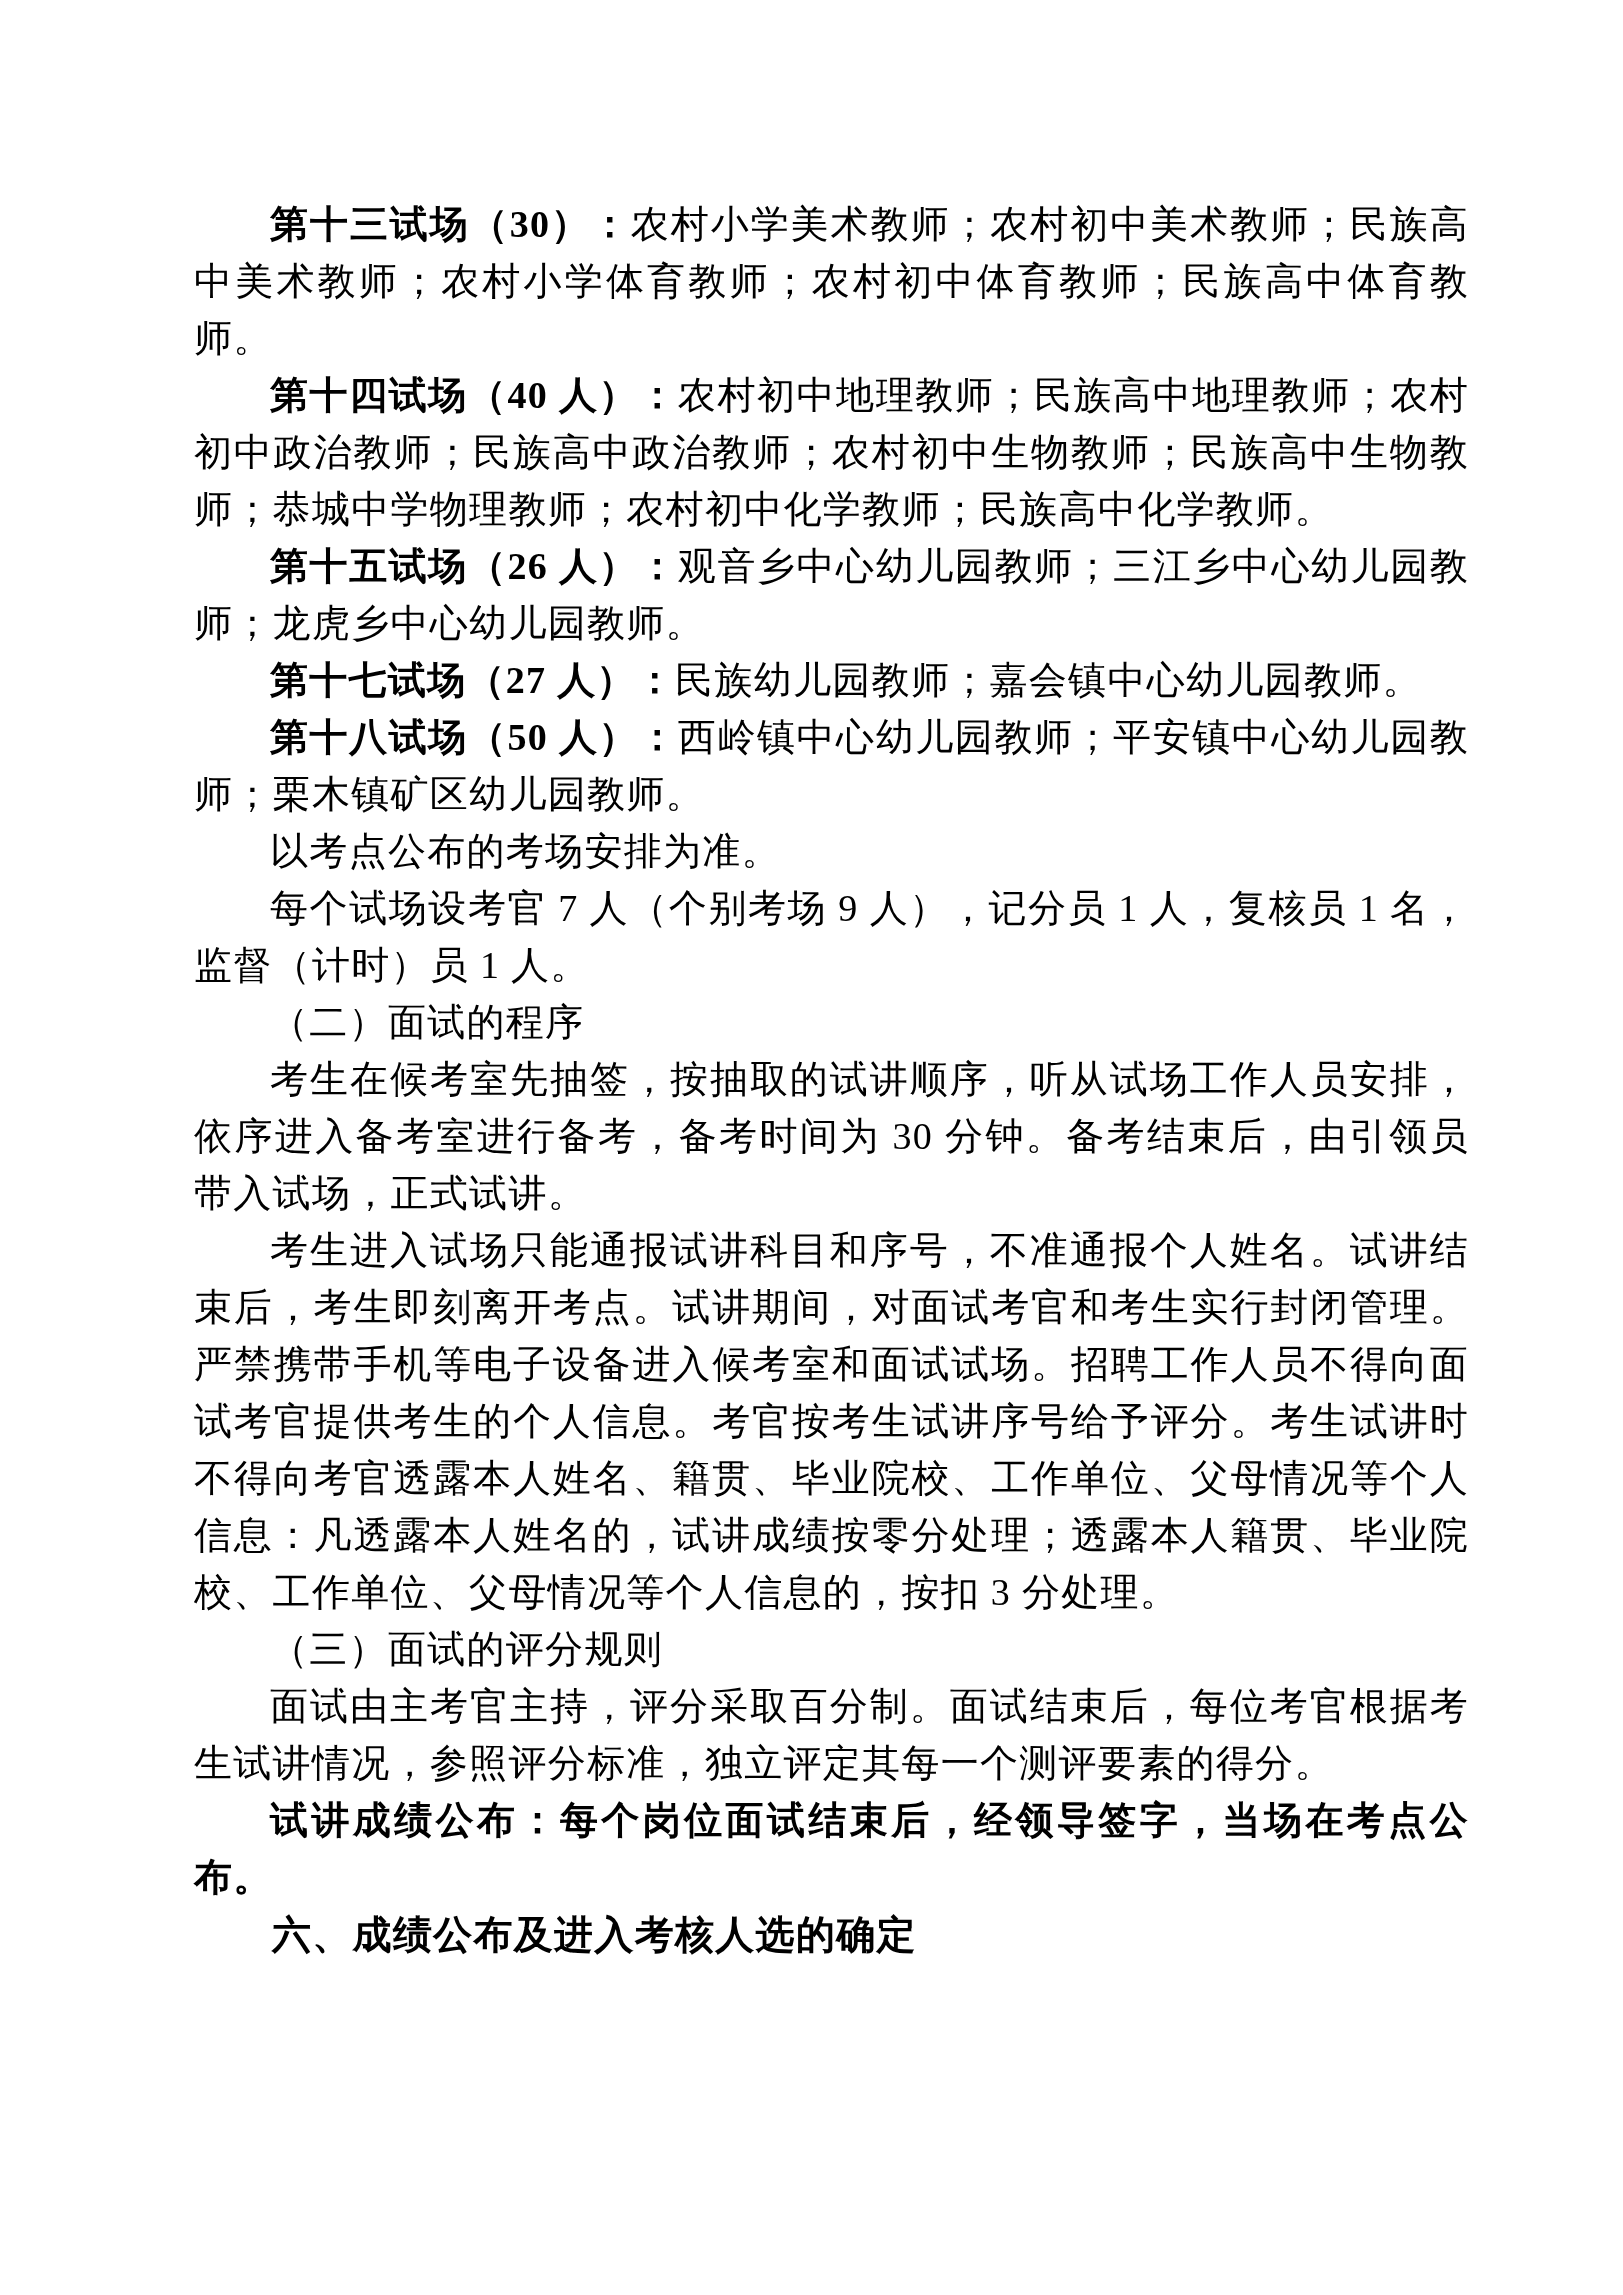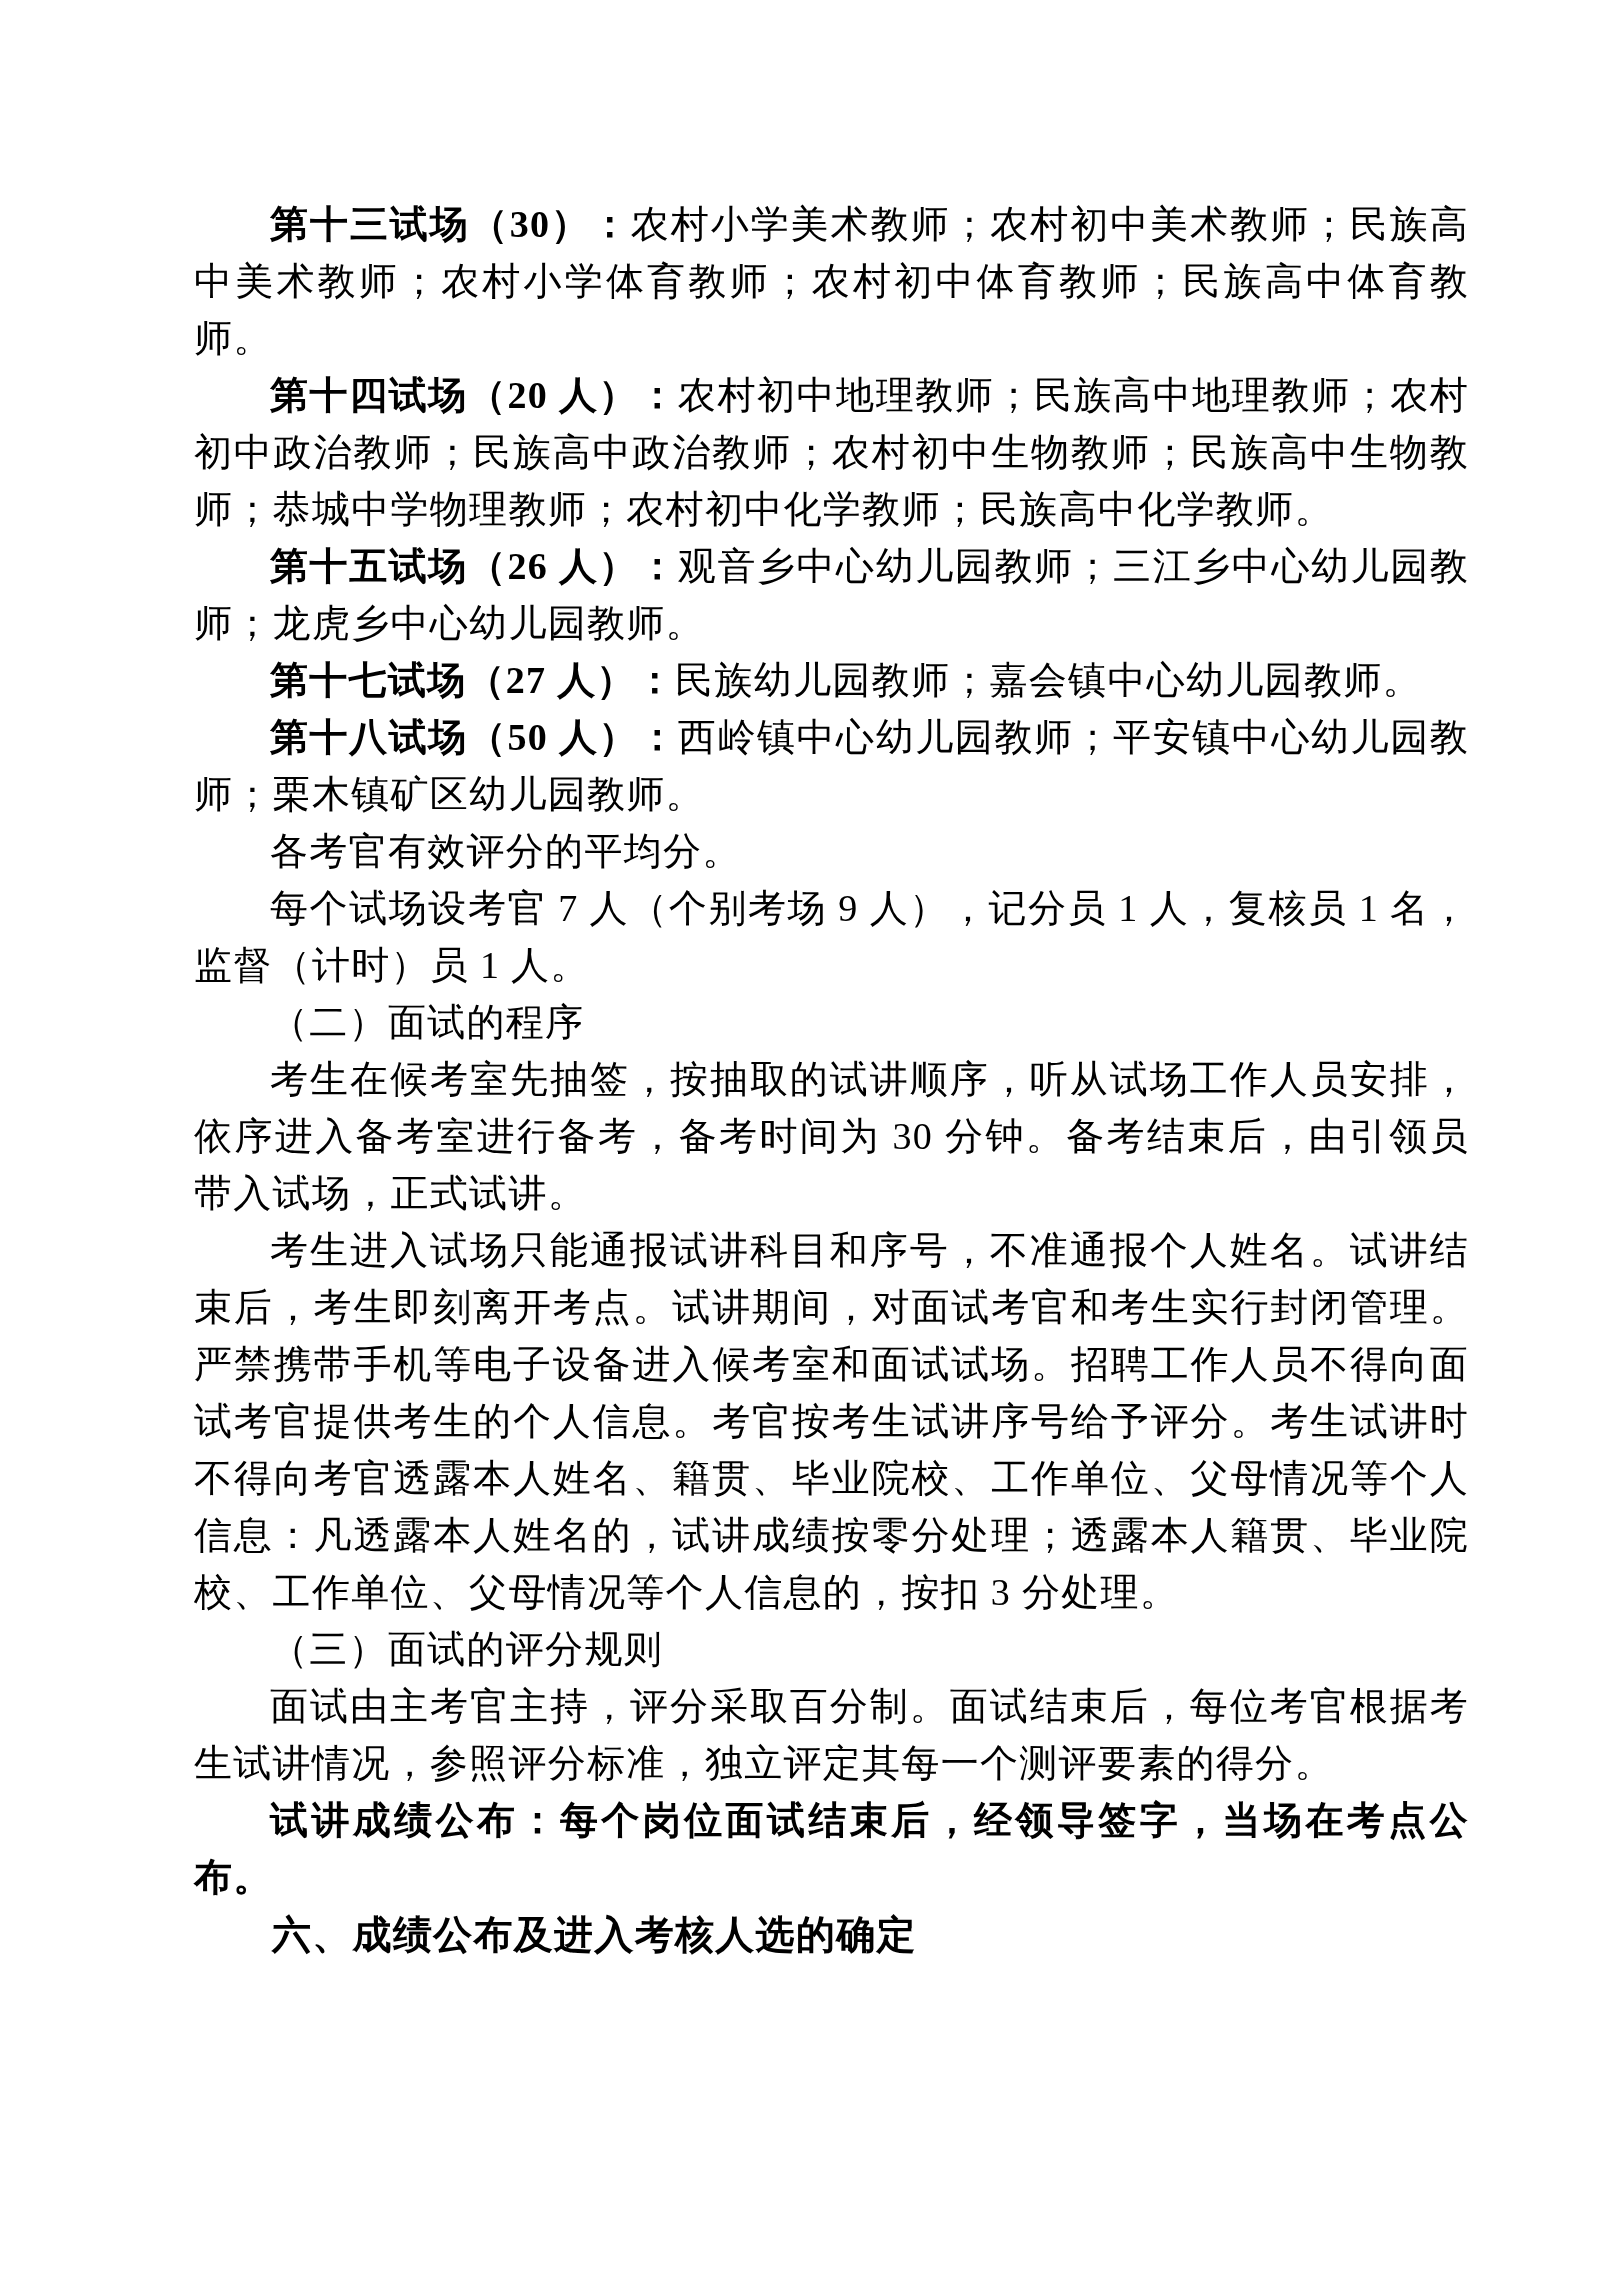--- a/index.html
+++ b/index.html
@@ -41,25 +41,25 @@
     font-weight: bold;
     font-size: 39px;
   }
 </style>
 </head>
 <body>
 
 <div class="page">
   <div class="text-block">
       <p class="para"><span class="run-bold">第十三试场（30）：</span><span class="run">农村小学美术教师；农村初中美术教师；民族高中美术教师；农村小学体育教师；农村初中体育教师；民族高中体育教师。</span></p>
-      <p class="para"><span class="run-bold">第十四试场（20 人）：</span><span class="run">农村初中地理教师；民族高中地理教师；农村初中政治教师；民族高中政治教师；农村初中生物教师；民族高中生物教师；恭城中学物理教师；农村初中化学教师；民族高中化学教师。</span></p>
+      <p class="para"><span class="run-bold">第十四试场（40 人）：</span><span class="run">农村初中地理教师；民族高中地理教师；农村初中政治教师；民族高中政治教师；农村初中生物教师；民族高中生物教师；恭城中学物理教师；农村初中化学教师；民族高中化学教师。</span></p>
       <p class="para"><span class="run-bold">第十五试场（26 人）：</span><span class="run">观音乡中心幼儿园教师；三江乡中心幼儿园教师；龙虎乡中心幼儿园教师。</span></p>
       <p class="para"><span class="run-bold">第十七试场（27 人）：</span><span class="run">民族幼儿园教师；嘉会镇中心幼儿园教师。</span></p>
       <p class="para"><span class="run-bold">第十八试场（50 人）：</span><span class="run">西岭镇中心幼儿园教师；平安镇中心幼儿园教师；栗木镇矿区幼儿园教师。</span></p>
-      <p class="para"><span class="run">各考官有效评分的平均分。</span></p>
+      <p class="para"><span class="run">以考点公布的考场安排为准。</span></p>
       <p class="para"><span class="run">每个试场设考官 7 人（个别考场 9 人），记分员 1 人，复核员 1 名，监督（计时）员 1 人。</span></p>
       <p class="para"><span class="run">（二）面试的程序</span></p>
       <p class="para"><span class="run">考生在候考室先抽签，按抽取的试讲顺序，听从试场工作人员安排，依序进入备考室进行备考，备考时间为 30 分钟。备考结束后，由引领员带入试场，正式试讲。</span></p>
       <p class="para"><span class="run">考生进入试场只能通报试讲科目和序号，不准通报个人姓名。试讲结束后，考生即刻离开考点。试讲期间，对面试考官和考生实行封闭管理。严禁携带手机等电子设备进入候考室和面试试场。招聘工作人员不得向面试考官提供考生的个人信息。考官按考生试讲序号给予评分。考生试讲时不得向考官透露本人姓名、籍贯、毕业院校、工作单位、父母情况等个人信息：凡透露本人姓名的，试讲成绩按零分处理；透露本人籍贯、毕业院校、工作单位、父母情况等个人信息的，按扣 3 分处理。</span></p>
       <p class="para"><span class="run">（三）面试的评分规则</span></p>
       <p class="para"><span class="run">面试由主考官主持，评分采取百分制。面试结束后，每位考官根据考生试讲情况，参照评分标准，独立评定其每一个测评要素的得分。</span></p>
       <p class="para"><span class="run-bold">试讲成绩公布：每个岗位面试结束后，经领导签字，当场在考点公布。</span></p>
       <p class="para heading"><span class="run-bold">六、成绩公布及进入考核人选的确定</span></p>
       <p class="para"><span class="run">考核人选确定：按照《2021 年度桂林市中小学教师公开招聘公告》要求，</span></p>
     </div>

